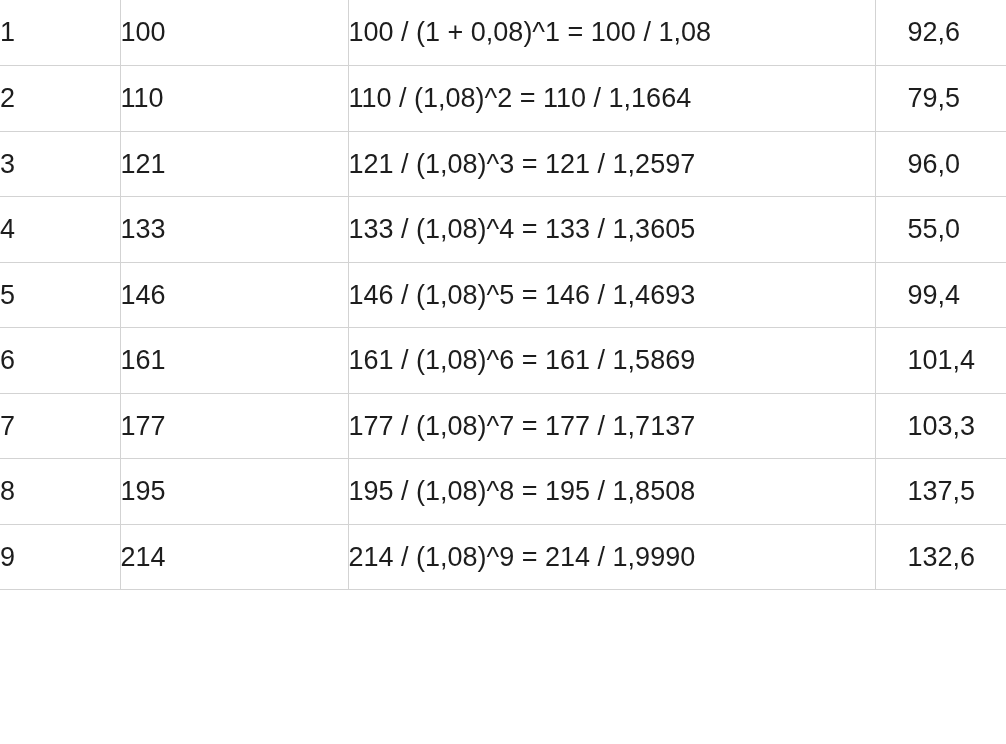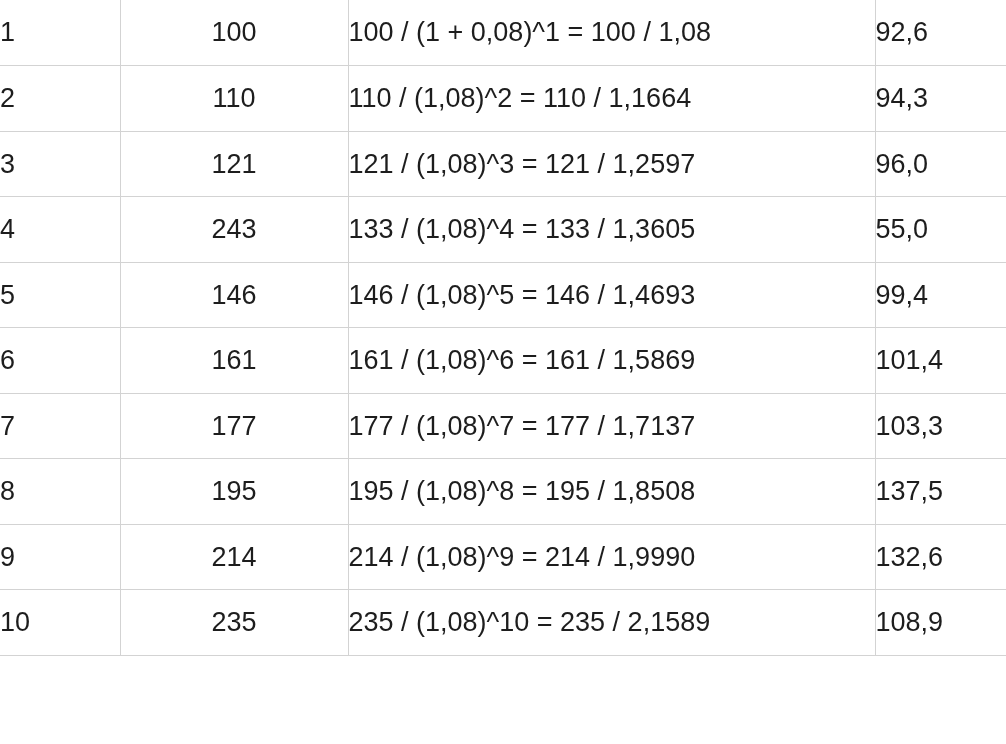--- a/index.html
+++ b/index.html
@@ -36,29 +36,30 @@
     padding: 0 0 0 0;
     font-size: 27px;
     line-height: 1.2;
     vertical-align: middle;
     color: #1d1d1d;
     white-space: nowrap;
     overflow: hidden;
   }
   table.data-table tr td:last-child {
     border-right: none;
+    padding-left: 32px;
   }
   
   col.c-period { width: 120px; }
   col.c-flow   { width: 228px; }
   col.c-calc   { width: 527px; }
   col.c-value  { width: 131px; }
 
   .cell-period { padding-left: 22px; }
-  .cell-flow   { padding-left: 28px; text-align: center; }
+  .cell-flow   { padding-left: 28px; }
   .cell-calc   { padding-left: 32px; margin-left: 34px; }
   .cell-value  { padding-left: 24px; }
 
   
   table.data-table tr:first-child td {
     border-top: none;
   }
 </style>
 </head>
 <body>
@@ -75,31 +76,31 @@
         <tr>
           <td class="cell-period">1</td>
           <td class="cell-flow">100</td>
           <td class="cell-calc">100 / (1 + 0,08)^1 = 100 / 1,08</td>
           <td class="cell-value">92,6</td>
         </tr>
         <tr>
           <td class="cell-period">2</td>
           <td class="cell-flow">110</td>
           <td class="cell-calc">110 / (1,08)^2 = 110 / 1,1664</td>
-          <td class="cell-value">94,3</td>
+          <td class="cell-value">79,5</td>
         </tr>
         <tr>
           <td class="cell-period">3</td>
           <td class="cell-flow">121</td>
           <td class="cell-calc">121 / (1,08)^3 = 121 / 1,2597</td>
           <td class="cell-value">96,0</td>
         </tr>
         <tr>
           <td class="cell-period">4</td>
-          <td class="cell-flow">243</td>
+          <td class="cell-flow">133</td>
           <td class="cell-calc">133 / (1,08)^4 = 133 / 1,3605</td>
           <td class="cell-value">55,0</td>
         </tr>
         <tr>
           <td class="cell-period">5</td>
           <td class="cell-flow">146</td>
           <td class="cell-calc">146 / (1,08)^5 = 146 / 1,4693</td>
           <td class="cell-value">99,4</td>
         </tr>
         <tr>
@@ -119,21 +120,15 @@
           <td class="cell-flow">195</td>
           <td class="cell-calc">195 / (1,08)^8 = 195 / 1,8508</td>
           <td class="cell-value">137,5</td>
         </tr>
         <tr>
           <td class="cell-period">9</td>
           <td class="cell-flow">214</td>
           <td class="cell-calc">214 / (1,08)^9 = 214 / 1,9990</td>
           <td class="cell-value">132,6</td>
         </tr>
-        <tr>
-          <td class="cell-period">10</td>
-          <td class="cell-flow">235</td>
-          <td class="cell-calc">235 / (1,08)^10 = 235 / 2,1589</td>
-          <td class="cell-value">108,9</td>
-        </tr>
       </tbody>
   </table>
 </div>
 
 </body></html>

